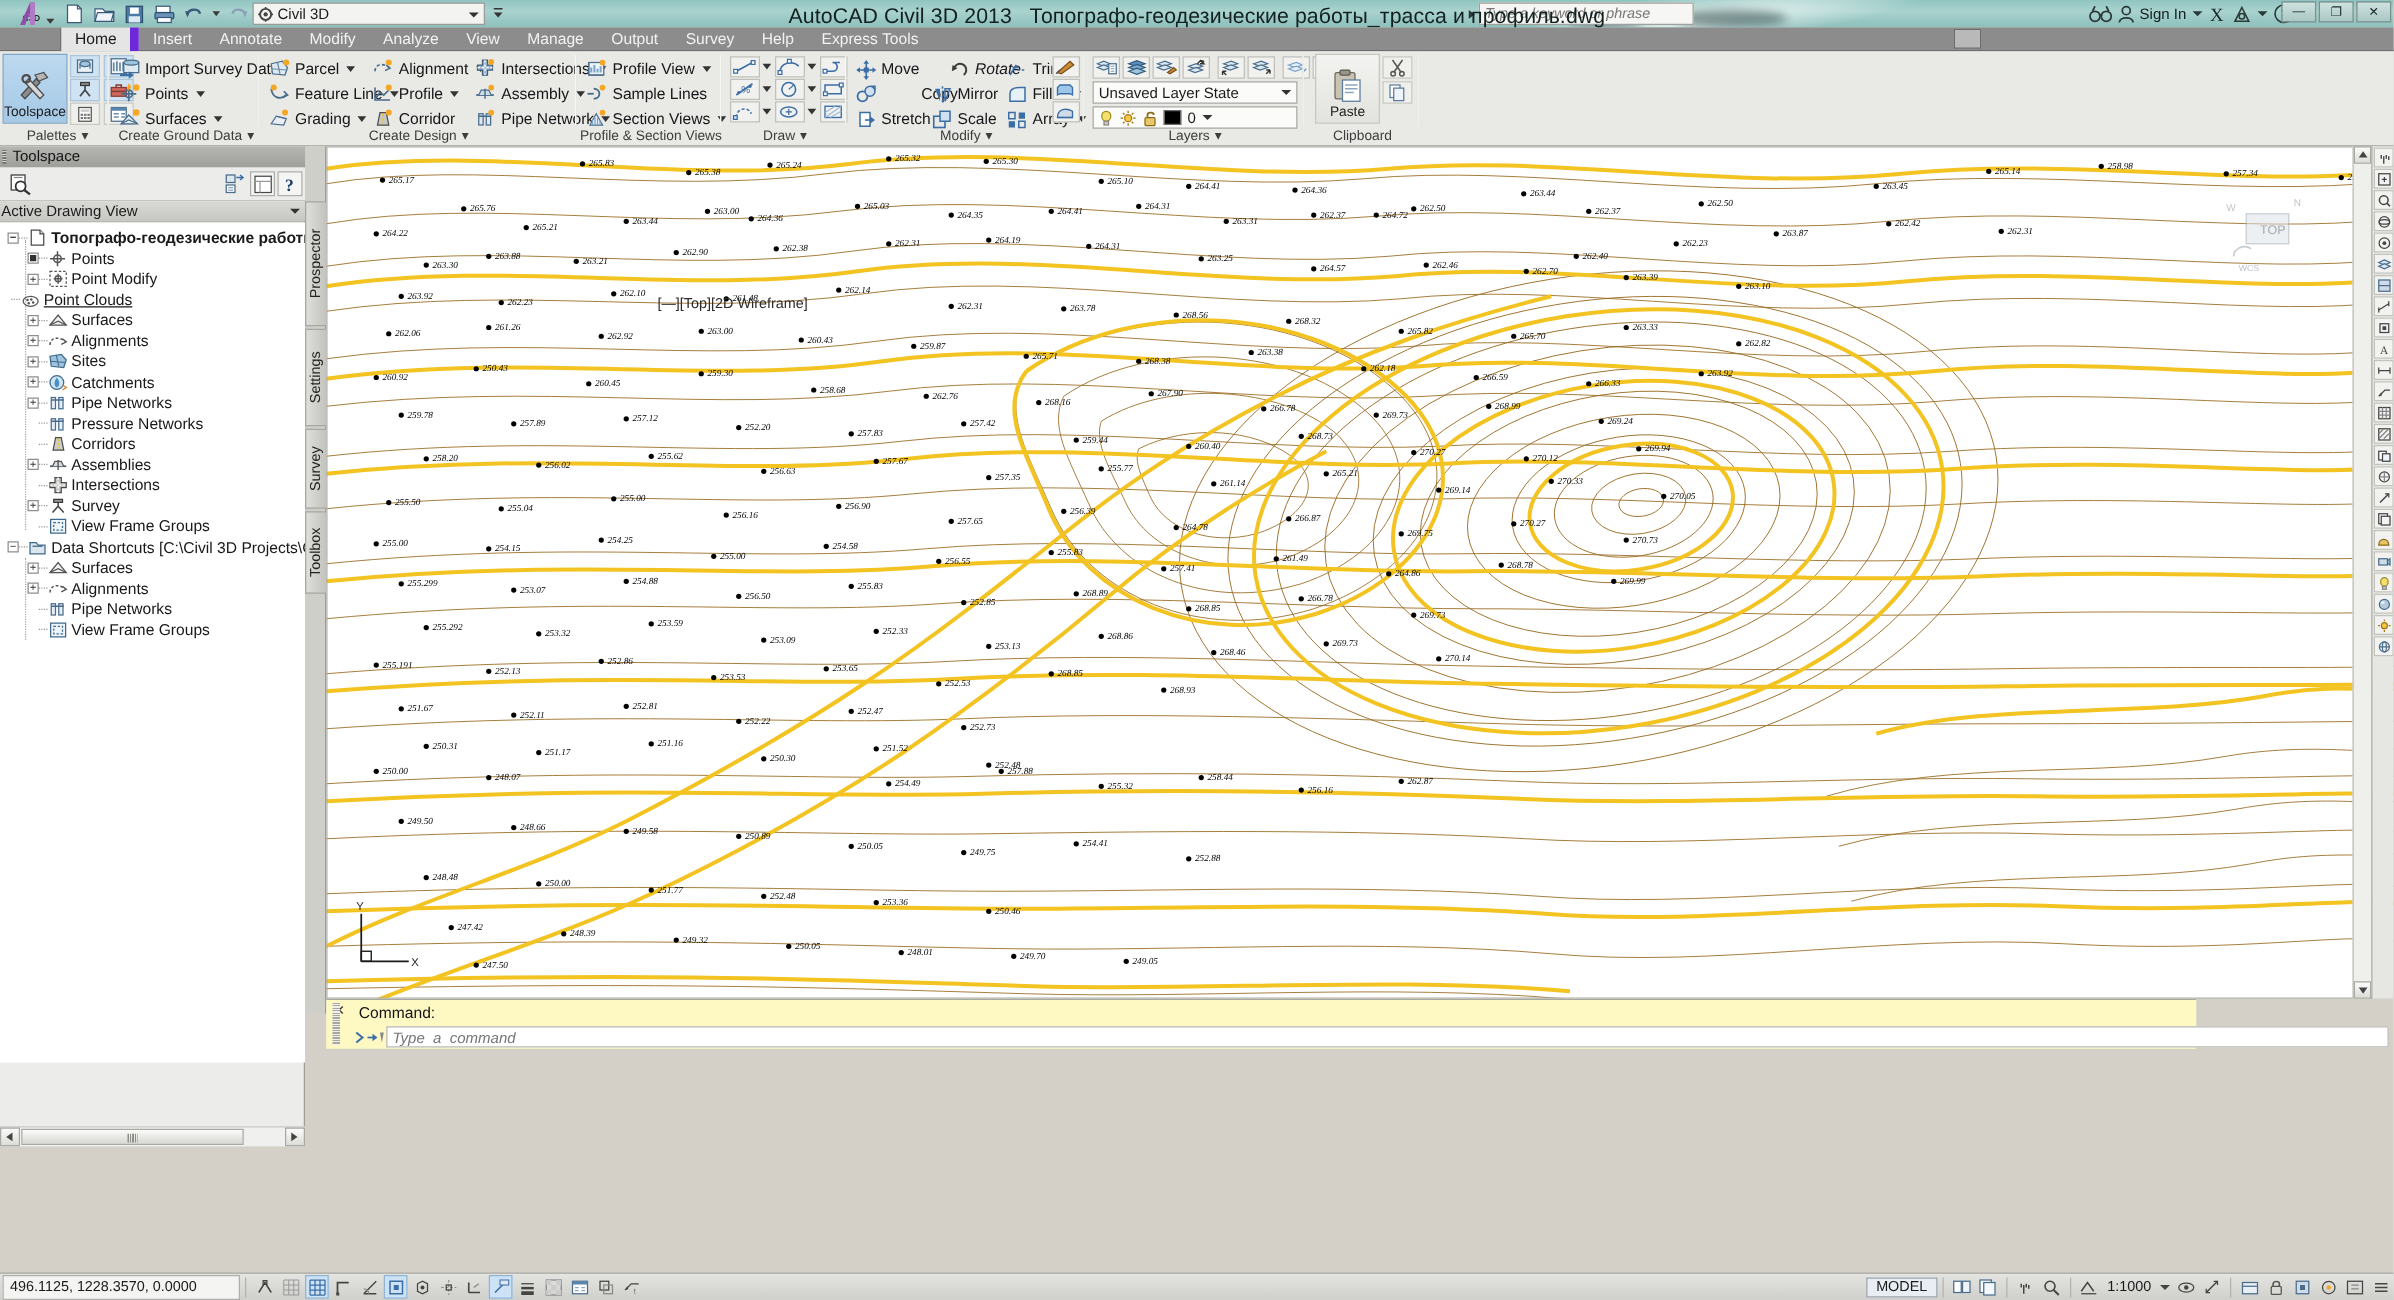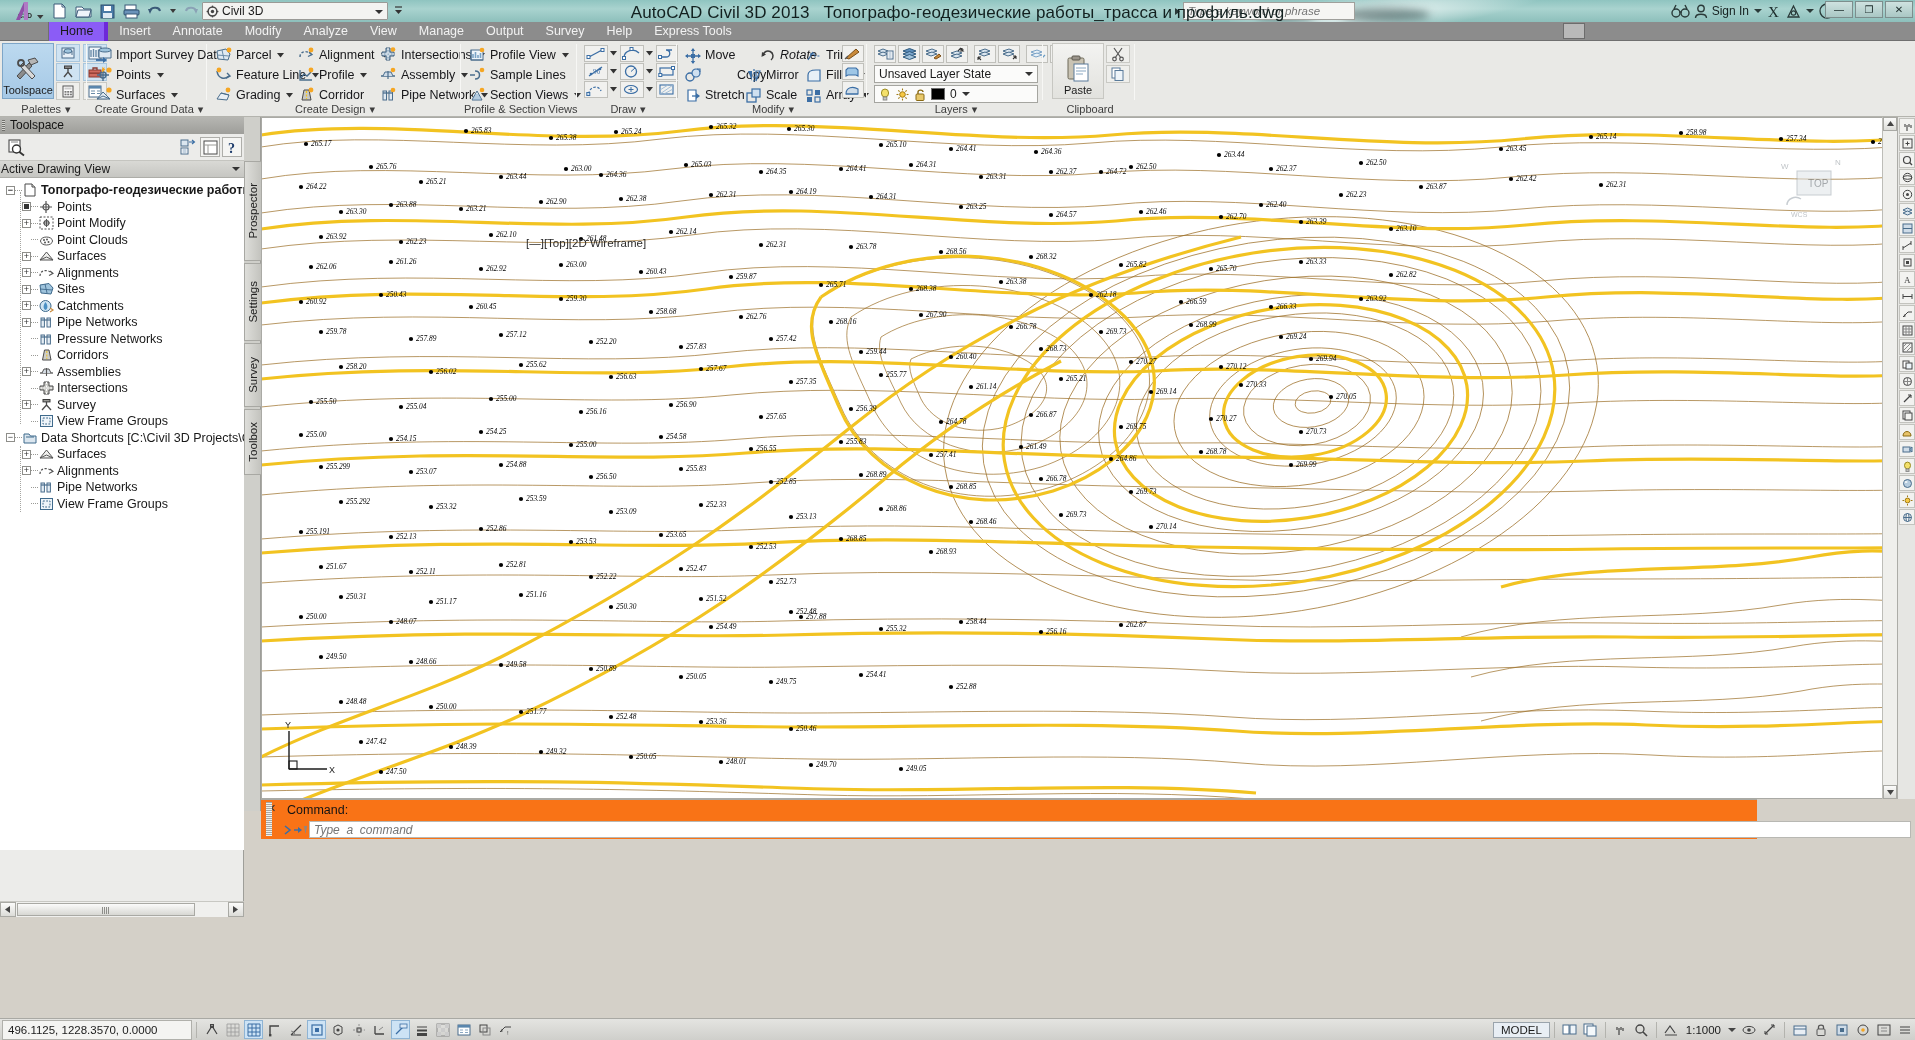--- a/index.html
+++ b/index.html
@@ -92,22 +92,22 @@
     position:absolute; left:0; top:22px; width:1915px; height:19px;
     background:#8c8c8c;
     border-bottom:1px solid #6f6f6f;
   }
   .tabs{ position:absolute; left:48px; top:0; display:flex; height:19px; }
   .tab{
     padding:0 11px; height:19px; line-height:19px; font-size:12.5px; color:#f2f2f2;
     cursor:pointer;
   }
   .tab.active{
-    background:#8b5cf6; color:#1b1b1b;
-    border-left:1px solid #707070; border-right:4px solid #6d28d9;
+    background:#e5e5e5; color:#1b1b1b;
+    border-left:1px solid #707070; border-right:7px solid #6d28d9;
   }
   .tabstrip-right{
     position:absolute; right:330px; top:1px; width:22px; height:16px;
     border:1px solid #6c6c6c; background:#b9b9b9;
   }
 
   
   .ribbon{
     position:absolute; left:0; top:41px; width:1915px; height:76px;
     background:#e9e9e6;
@@ -283,21 +283,21 @@
   .v-scroll{
     position:absolute; right:18px; top:117px; width:15px; height:682px;
     background:#efefec; border-left:1px solid #bdbdb8;
   }
   .v-scroll .sa{ width:14px;height:14px;background:linear-gradient(to bottom,#fbfbfa,#dcdcd8);
     border:1px solid #a9a9a4;display:flex;align-items:center;justify-content:center;}
 
   
   .cmdarea{
     position:absolute; left:261px; top:799px; width:1496px; height:40px;
-    background:#f97316; border-top:1px solid #a9a9a4;
+    background:#fef9c3; border-top:1px solid #a9a9a4;
   }
   .cmd-close{
     position:absolute; left:4px; top:2px; width:13px;height:13px;
     font-size:11px; color:#333; display:flex;align-items:center;justify-content:center;
     cursor:pointer;
   }
   .cmd-hist{
     position:absolute; left:22px; top:1px; width:1628px; height:18px;
     font-size:12.5px; color:#151515; line-height:18px; padding-left:4px;
   }
@@ -1288,21 +1288,21 @@
         <span class="dotted"></span>
         <span class="ti">
           <svg width="15" height="14">
               <rect x="1" y="1" width="13" height="12" fill="none" stroke="#555" stroke-dasharray="2,1.5"></rect>
               <path d="M7.5 3 v8 M4 7 h7" stroke="#555" stroke-width="1.1"></path>
               <circle cx="7.5" cy="7" r="2.4" fill="none" stroke="#555" stroke-width="1.1"></circle>
             </svg>
         </span>
         <span>Point Modify</span>
       </div>
-      <div class="tnode" style="padding-left:22px;">
+      <div class="tnode" style="text-decoration:underline;">
         <span class="expspace"></span>
         <span class="dotted"></span>
         <span class="ti">
           <svg width="15" height="14">
               <ellipse cx="7.5" cy="8" rx="6" ry="4" fill="none" stroke="#555"></ellipse>
               <circle cx="5" cy="7" r="1" fill="#555"></circle>
               <circle cx="8" cy="6.5" r="1" fill="#555"></circle>
               <circle cx="9.5" cy="9" r="1" fill="#555"></circle>
               <circle cx="6" cy="9.5" r="1" fill="#555"></circle>
             </svg>

